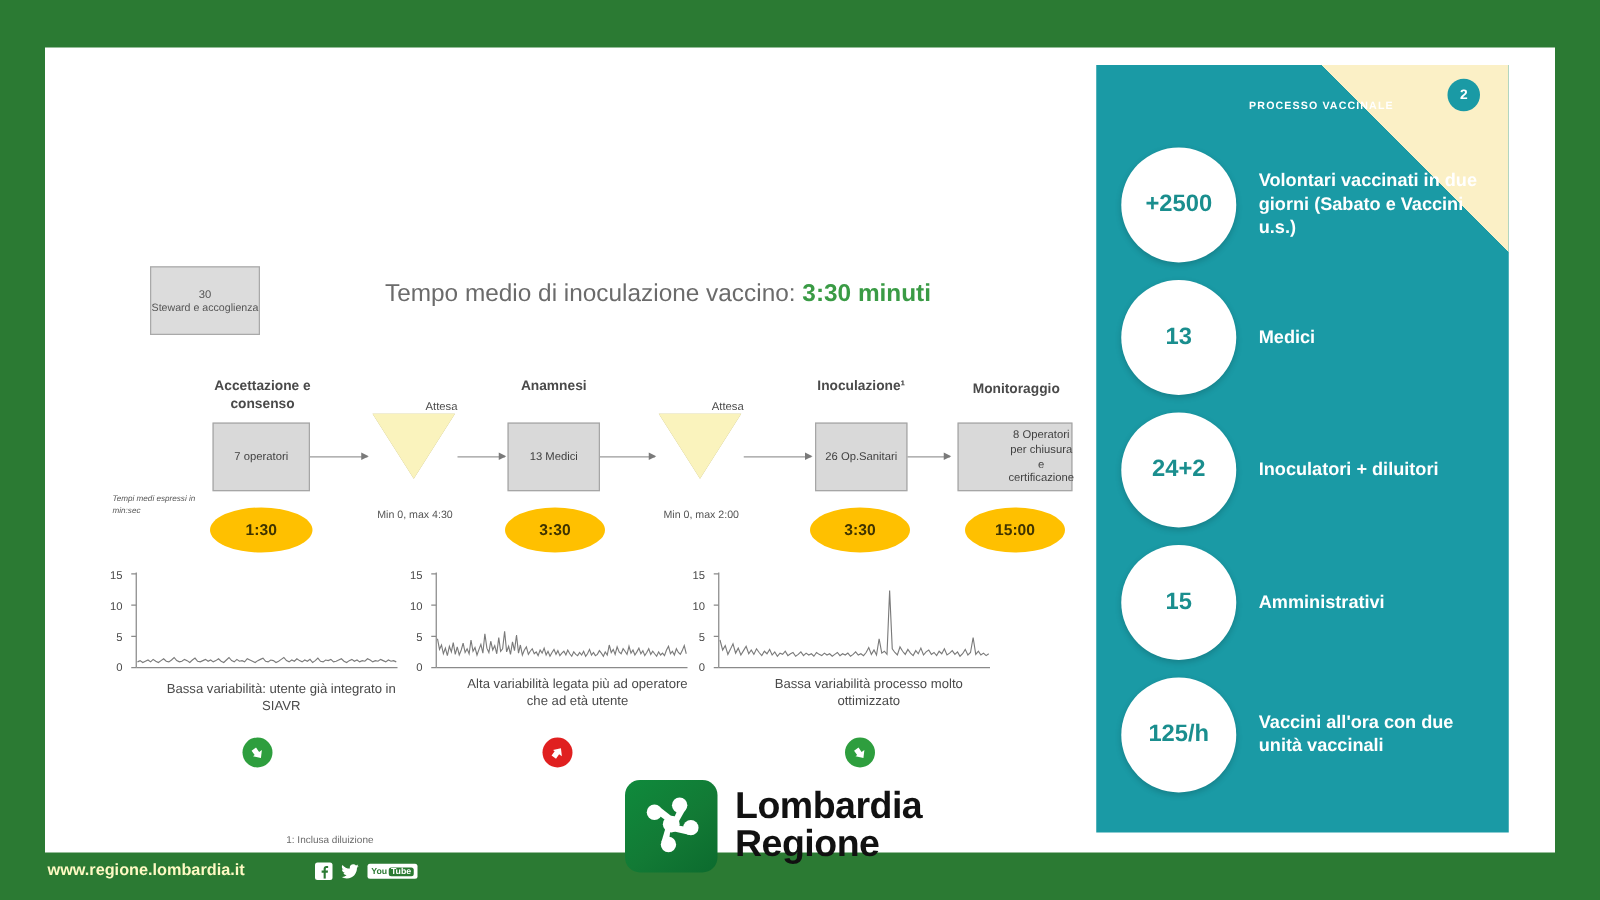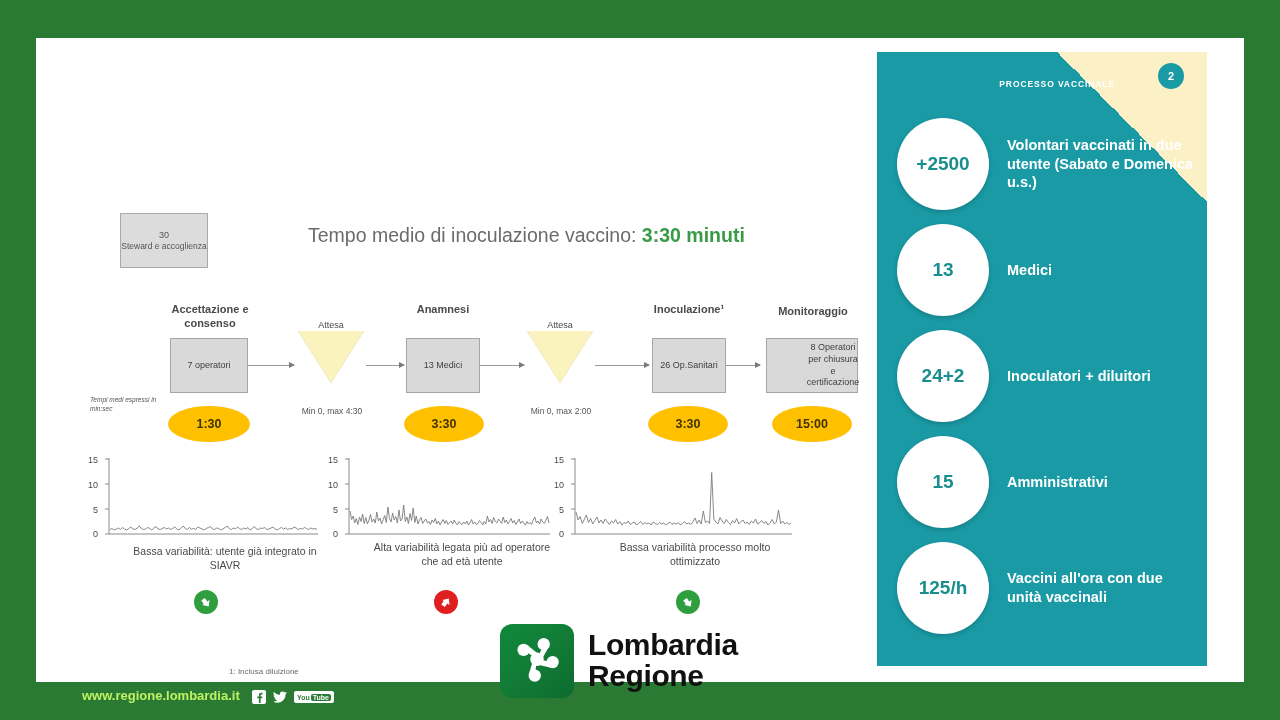--- a/index.html
+++ b/index.html
@@ -45,21 +45,21 @@
   .step-title{
     position:absolute;text-align:center;font-size:11px;font-weight:bold;color:#4a4a4a;
     line-height:1.25;
   }
   .pbox{
     position:absolute;background:#d9d9d9;border:1px solid #a6a6a6;
     display:flex;align-items:center;justify-content:center;text-align:center;
     font-size:9px;color:#3f3f3f;line-height:1.3;padding:2px;box-sizing:border-box;
   }
   .tri-wrap{position:absolute;text-align:center;}
-  .tri-label{font-size:9px;color:#4a4a4a;margin-bottom:1px;}
+  .tri-label{font-size:9px;color:#4a4a4a;margin-bottom:1px;text-align:right;}
   .tri{
     width:0;height:0;margin:0 auto;
     border-left:33px solid transparent;border-right:33px solid transparent;
     border-top:52px solid #faf3bd;
     filter:drop-shadow(0 0 0.5px #b9b178);
   }
   .pill{
     position:absolute;background:#ffc000;border-radius:50%;
     display:flex;align-items:center;justify-content:center;
     font-size:12.5px;font-weight:bold;color:#3f3300;
@@ -118,22 +118,22 @@
     display:flex;align-items:center;justify-content:center;
     color:#1a8e8e;font-size:19px;font-weight:bold;
     box-shadow:0 2px 5px rgba(0,0,0,.18);
   }
   .kpi-label{
     margin-left:18px;color:#ffffff;font-size:14.5px;line-height:1.30;font-weight:bold;
   }
 
   
   .footer-url{
-    position:absolute;left:38px;top:688px;color:#bef264;
-    font-size:13px;font-weight:bold;margin-left:44px;
+    position:absolute;left:38px;top:688px;color:#fef9c3;
+    font-size:13px;font-weight:bold;
   }
   .social{position:absolute;top:690px;display:flex;gap:7px;align-items:center;}
   .sq{width:14px;height:14px;background:#fff;border-radius:2px;display:flex;align-items:center;justify-content:center;}
   .yt{height:12px;padding:0 3px;background:#fff;border-radius:2px;color:#2b7a33;font-size:7px;font-weight:bold;display:flex;align-items:center;}
 
   
   .logo{position:absolute;left:500px;top:624px;display:flex;align-items:center;gap:14px;}
   .logo-mark{
     width:74px;height:74px;border-radius:12px;
     background:linear-gradient(140deg,#0f8a3c 0%,#127a35 55%,#0c6b2e 100%);
@@ -279,21 +279,21 @@
 
   <div class="footnote">1: Inclusa diluizione</div>
 
   <div class="panel">
     <div class="panel-corner"></div>
     <div class="panel-kicker">PROCESSO VACCINALE</div>
     <div class="panel-badge">2</div>
 
     <div class="kpi" style="top:66px;">
       <div class="kpi-circle">+2500</div>
-      <div class="kpi-label">Volontari vaccinati in due utente (Sabato e Domenica u.s.)</div>
+      <div class="kpi-label">Volontari vaccinati in due giorni (Sabato e Vaccini u.s.)</div>
     </div>
     <div class="kpi" style="top:172px;">
       <div class="kpi-circle">13</div>
       <div class="kpi-label">Medici</div>
     </div>
     <div class="kpi" style="top:278px;">
       <div class="kpi-circle">24+2</div>
       <div class="kpi-label">Inoculatori + diluitori</div>
     </div>
     <div class="kpi" style="top:384px;">

